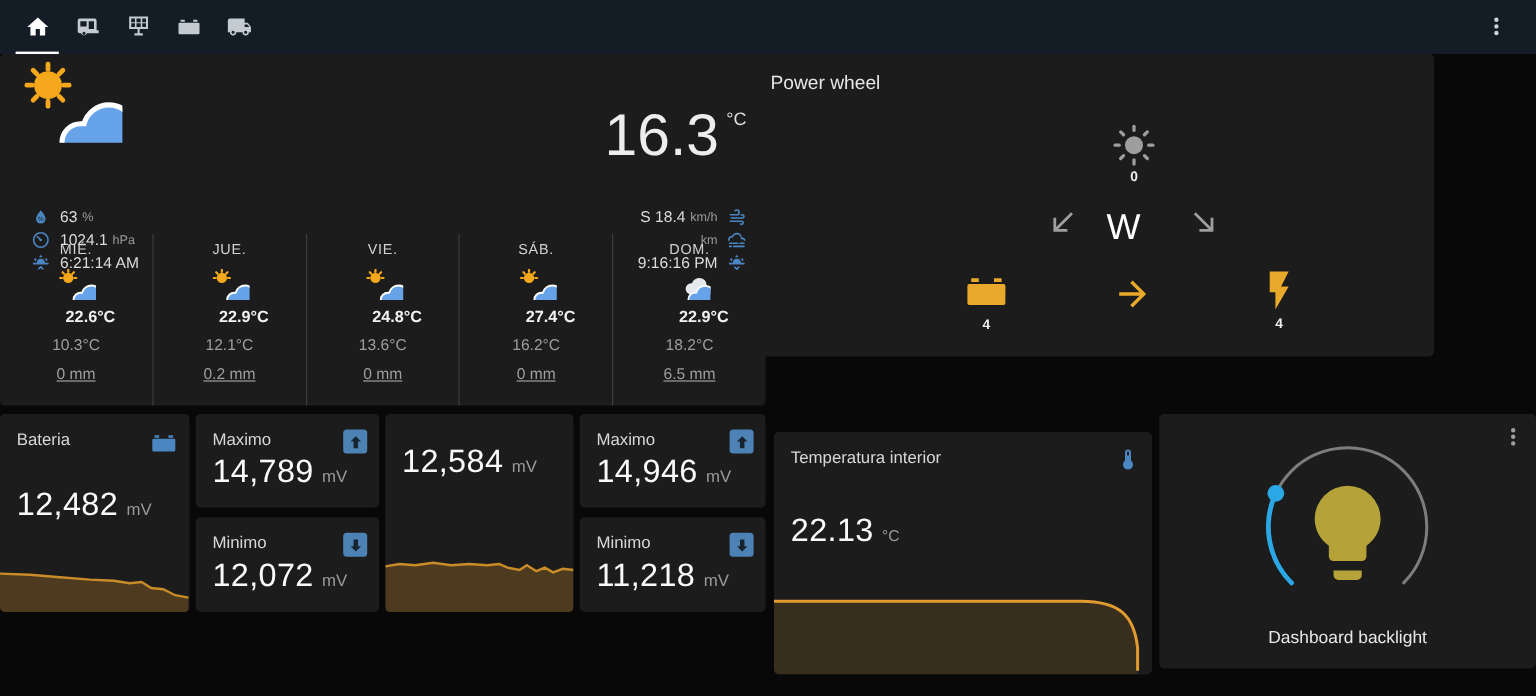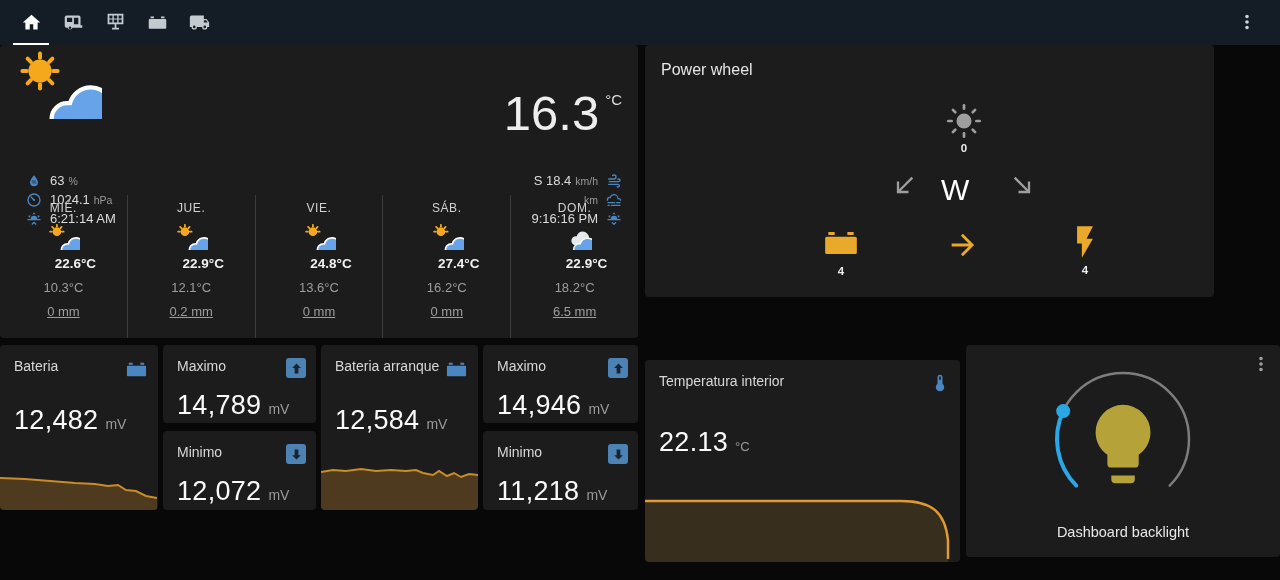--- a/index.html
+++ b/index.html
@@ -34,39 +34,39 @@
   .stats .u{color:#9a9a9a;font-size:10.5px;margin-left:4px;}
   .forecast{position:absolute;left:0;right:0;top:150px;height:143px;display:flex;margin-top:0;}
   .fcol{flex:1;text-align:center;}
   .fcol + .fcol{border-left:1px solid #3c3c3c;}
   .fday{font-size:12px;color:#d2d2d2;letter-spacing:.6px;margin-top:6px;}
   .ficon{width:34px;height:26px;margin:9px auto 6px;display:block;}
   .fhigh{font-size:13.5px;font-weight:700;color:#f1f1f1;margin-top:5px;padding-left:24px;}
   .flow{font-size:13px;color:#9e9e9e;margin-top:9px;}
   .fprec{font-size:13px;color:#9e9e9e;margin-top:9px;text-decoration:underline;}
   
-  #powerwheel{left:645px;top:45px;width:569px;height:252px;padding-left:27px;}
+  #powerwheel{left:626px;top:45px;width:569px;height:252px;padding-left:27px;}
   .pw-title{position:absolute;left:16px;top:16px;font-size:16px;color:#e6e6e6;}
   .pw-item{position:absolute;text-align:center;cursor:pointer;}
   .pw-item svg{display:block;margin:0 auto;}
   .pw-val{font-size:11.5px;font-weight:700;color:#ededed;margin-top:3px;}
   .gray-ic{color:#9e9e9e;fill:currentColor;}
   .amber-ic{color:#e9a92b;fill:currentColor;}
   .pw-w{position:absolute;left:296px;top:128px;font-size:30px;color:#fff;}
   
   .sc-head{display:flex;justify-content:space-between;align-items:flex-start;padding:13px 10px 0 14px;text-align:right;}
   .sc-title{font-size:14px;color:#d8d8d8;}
   .sc-head .entity-ic{width:23px;height:23px;color:#4a86c2;fill:currentColor;flex:none;}
   .box-ic{width:20px;height:20px;background:#4d82b4;border-radius:3px;display:flex;align-items:center;justify-content:center;flex:none;}
   .box-ic svg{width:15px;height:15px;color:#18242f;fill:currentColor;}
   .sc-value{padding-left:14px;display:flex;align-items:baseline;}
   .sc-value .val{font-size:27px;color:#fafafa;letter-spacing:.3px;}
   .sc-value .unit{font-size:14px;color:#9b9b9b;margin-left:7px;}
   .big-gap{margin-top:24px;}
-  .small-gap{margin-top:12px;}
+  .small-gap{margin-top:0;}
   .spark{position:absolute;left:0;right:0;bottom:0;display:block;}
   #c-bateria{left:0;top:345px;width:158px;height:165px;cursor:pointer;}
   #c-bat-max{left:163px;top:345px;width:153px;height:78px;cursor:pointer;}
   #c-bat-min{left:163px;top:431px;width:153px;height:79px;cursor:pointer;}
   #c-arranque{left:321px;top:345px;width:157px;height:165px;cursor:pointer;}
   #c-arr-max{left:483px;top:345px;width:155px;height:78px;cursor:pointer;}
   #c-arr-min{left:483px;top:431px;width:155px;height:79px;cursor:pointer;}
   #c-temp{left:645px;top:360px;width:315px;height:202px;cursor:pointer;}
   #c-temp .sc-value .unit{font-size:13px;}
   #c-backlight{left:966px;top:345px;width:314px;height:212px;}
@@ -434,26 +434,20 @@
           </svg>
         </span>
     </div>
     <div class="sc-value small-gap">
       <span class="val">12,072</span>
       <span class="unit">mV</span>
     </div>
   </div>
 
   <div class="card" id="c-arranque">
-    <div class="sc-head">
-      <span class="sc-title">Bateria arranque</span>
-      <svg class="entity-ic">
-          <use href="#i-carbattery"></use>
-        </svg>
-    </div>
     <div class="sc-value big-gap">
       <span class="val">12,584</span>
       <span class="unit">mV</span>
     </div>
     <svg class="spark" width="157" height="52" viewBox="0 0 157 52">
       <polygon points="0,14 12,12 25,13 40,11 55,13 70,12 85,13 95,12 102,15 112,17 118,13 126,18 133,15 140,19 148,16 157,17 157,52 0,52" fill="rgba(195,133,40,0.3)"></polygon>
       <polyline points="0,14 12,12 25,13 40,11 55,13 70,12 85,13 95,12 102,15 112,17 118,13 126,18 133,15 140,19 148,16 157,17" fill="none" stroke="#c98c28" stroke-width="2"></polyline>
     </svg>
   </div>
 

